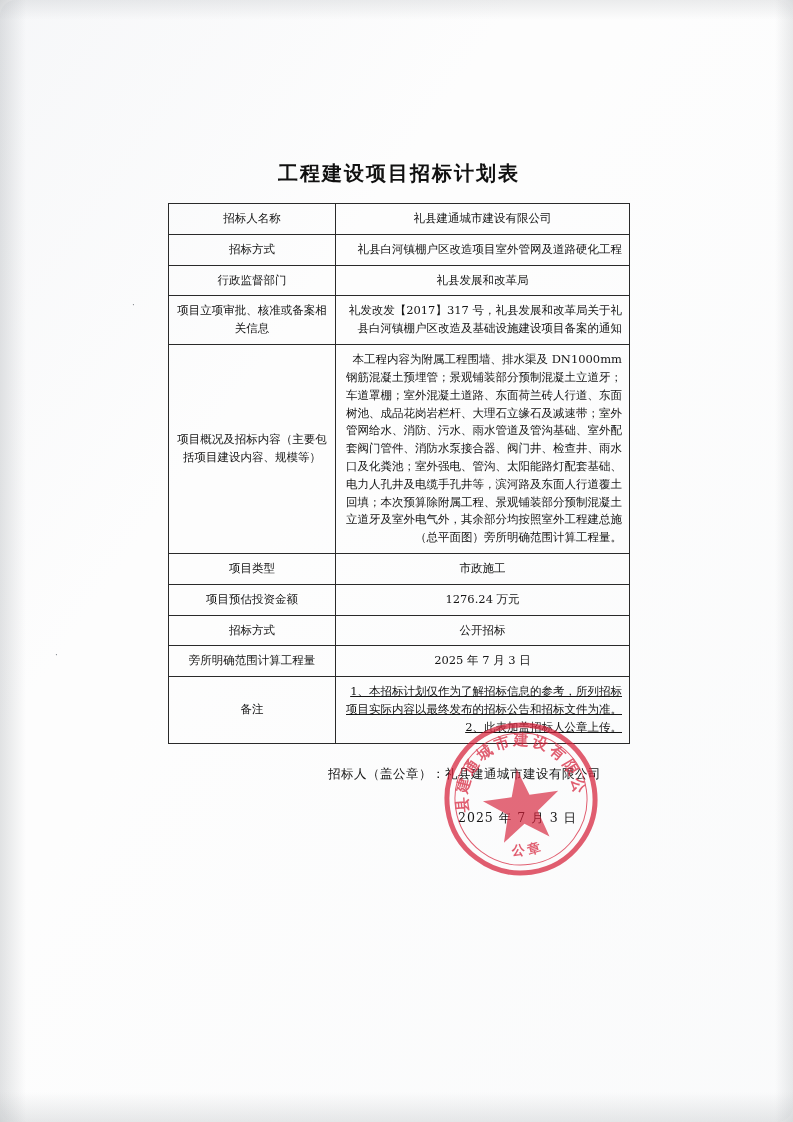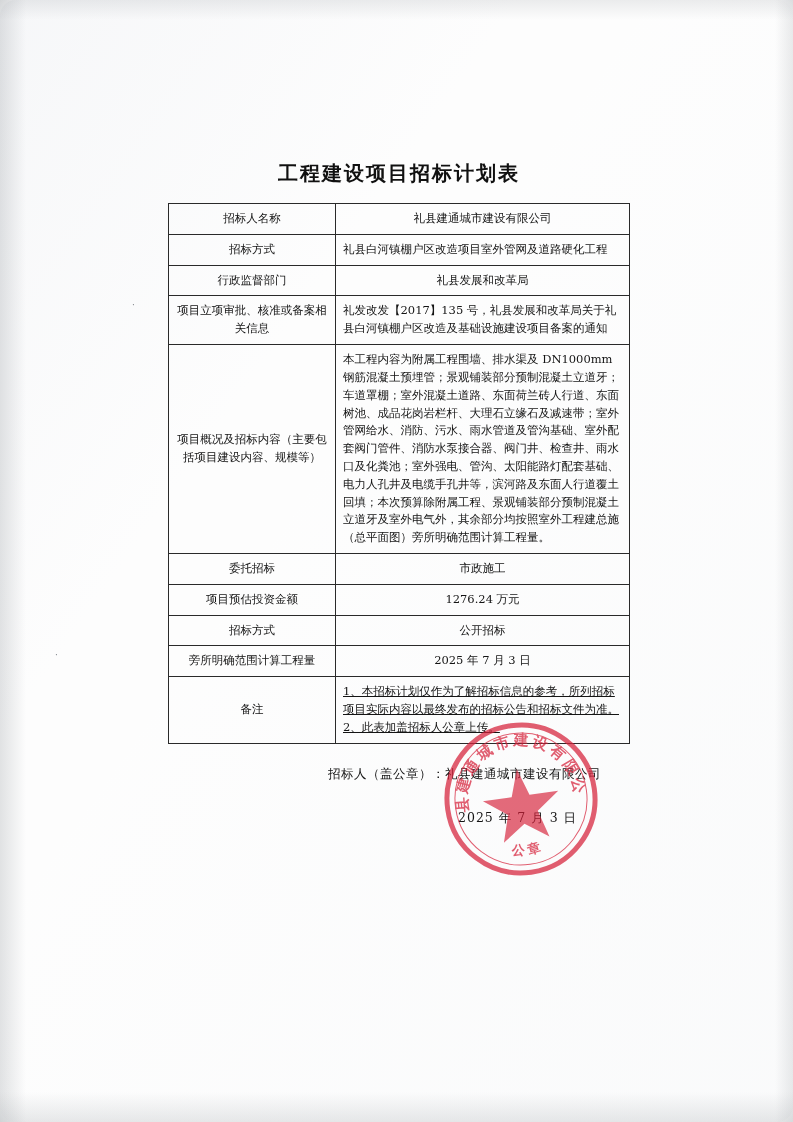--- a/index.html
+++ b/index.html
@@ -77,21 +77,21 @@
     font-size: 11.5px;
     line-height: 1.55;
     vertical-align: middle;
     color: #141414;
   }
   td.label {
     width: 152px;
     text-align: center;
   }
   td.value {
-    text-align: left;
+    text-align: right;
   }
   td.value.center {
     text-align: center;
   }
 
   .sign-area {
     position: relative;
     margin-top: 22px;
     height: 90px;
   }
@@ -151,28 +151,28 @@
         <tr>
           <td class="label">招标方式</td>
           <td class="value">礼县白河镇棚户区改造项目室外管网及道路硬化工程</td>
         </tr>
         <tr>
           <td class="label">行政监督部门</td>
           <td class="value center">礼县发展和改革局</td>
         </tr>
         <tr>
           <td class="label">项目立项审批、核准或备案相关信息</td>
-          <td class="value">礼发改发【2017】135 号，礼县发展和改革局关于礼县白河镇棚户区改造及基础设施建设项目备案的通知</td>
+          <td class="value">礼发改发【2017】317 号，礼县发展和改革局关于礼县白河镇棚户区改造及基础设施建设项目备案的通知</td>
         </tr>
         <tr>
           <td class="label">项目概况及招标内容（主要包括项目建设内容、规模等）</td>
           <td class="value">本工程内容为附属工程围墙、排水渠及 DN1000mm 钢筋混凝土预埋管；景观铺装部分预制混凝土立道牙；车道罩棚；室外混凝土道路、东面荷兰砖人行道、东面树池、成品花岗岩栏杆、大理石立缘石及减速带；室外管网给水、消防、污水、雨水管道及管沟基础、室外配套阀门管件、消防水泵接合器、阀门井、检查井、雨水口及化粪池；室外强电、管沟、太阳能路灯配套基础、电力人孔井及电缆手孔井等，滨河路及东面人行道覆土回填；本次预算除附属工程、景观铺装部分预制混凝土立道牙及室外电气外，其余部分均按照室外工程建总施（总平面图）旁所明确范围计算工程量。</td>
         </tr>
         <tr>
-          <td class="label">委托招标</td>
+          <td class="label">项目类型</td>
           <td class="value center">市政施工</td>
         </tr>
         <tr>
           <td class="label">项目预估投资金额</td>
           <td class="value center">1276.24 万元</td>
         </tr>
         <tr>
           <td class="label">招标方式</td>
           <td class="value center">公开招标</td>
         </tr>

